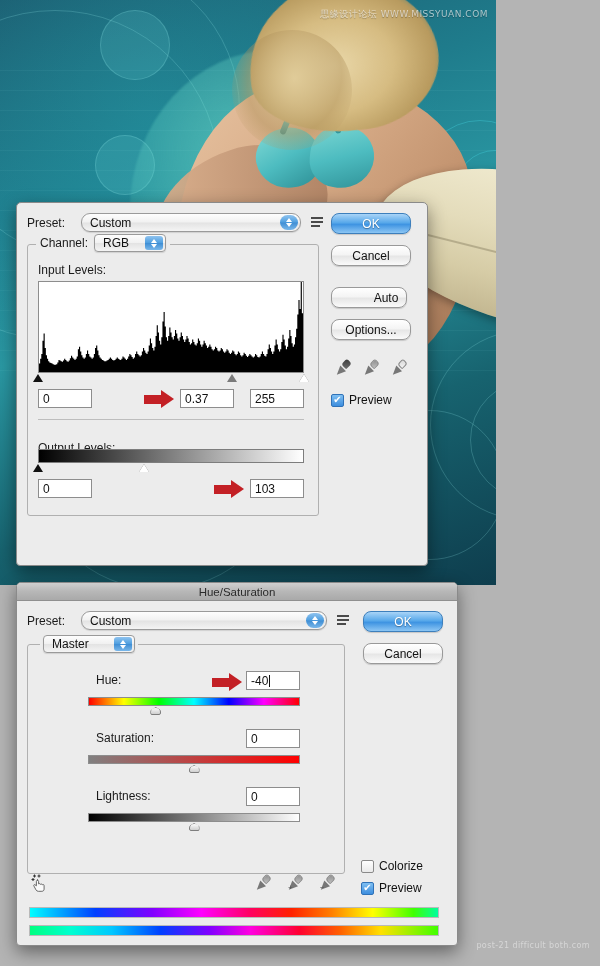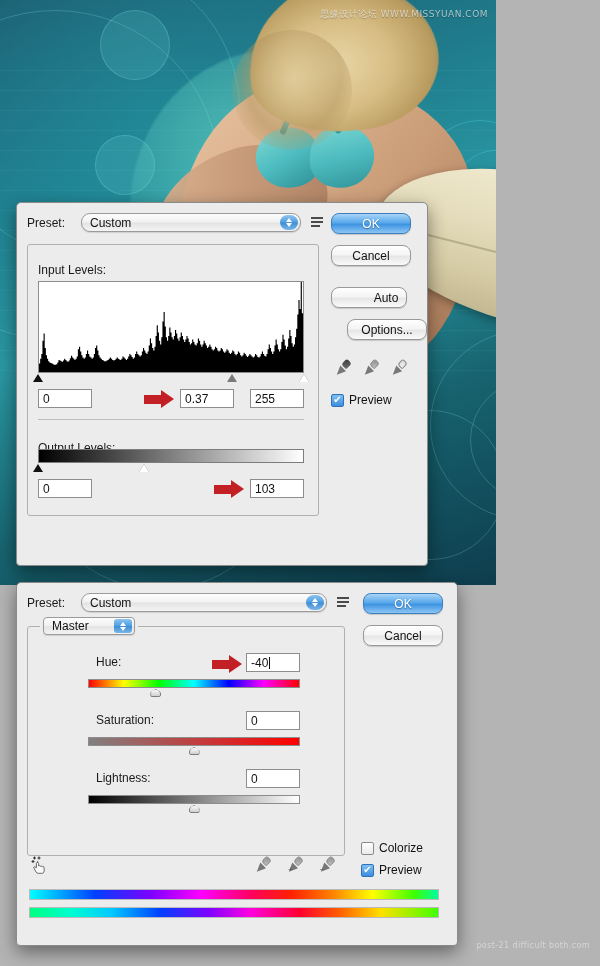--- a/index.html
+++ b/index.html
@@ -365,20 +365,30 @@
       </div>
       <div class="preset-menu-icon" style="margin-left:10px;">
         <i style="top:1px; width:12px;"></i>
           <i style="top:5px; width:12px;"></i>
           <i style="top:9px; width:9px;"></i>
       </div>
     </div>
 
     <div class="groupbox" style="margin-top:12px; width:292px; height:272px; padding:0;">
 
+      <div style="position:absolute; left:8px; top:-11px; background:#ececec; padding:0 4px; display:flex; align-items:center; gap:6px;">
+        <span class="label">Channel:</span>
+        <div class="popup" style="width:72px; height:18px; border-radius:4px;">
+          <span>RGB</span>
+          <span class="arrows" style="border-radius:3px;">
+              <span class="up"></span>
+              <span class="dn"></span>
+            </span>
+        </div>
+      </div>
 
       <div class="label" style="position:absolute; left:10px; top:18px;">Input Levels:</div>
 
       <div id="histogram" style="position:absolute; left:10px; top:36px; width:266px; height:92px;">
         <svg id="hist-svg" width="264" height="90" viewBox="0 0 264 90" preserveAspectRatio="none">
             <path d="M0,90 L0.00,81.60 L1.14,81.60 L1.14,76.80 L2.29,76.80 L2.29,72.00 L3.43,72.00 L3.43,58.80 L4.57,58.80 L4.57,51.60 L5.71,51.60 L5.71,66.00 L6.86,66.00 L6.86,73.20 L8.00,73.20 L8.00,76.80 L9.14,76.80 L9.14,79.20 L10.29,79.20 L10.29,80.40 L11.43,80.40 L11.43,81.00 L12.57,81.00 L12.57,81.60 L13.71,81.60 L13.71,82.20 L14.86,82.20 L14.86,82.80 L16.00,82.80 L16.00,82.80 L17.14,82.80 L17.14,82.20 L18.29,82.20 L18.29,80.40 L19.43,80.40 L19.43,78.00 L20.57,78.00 L20.57,78.60 L21.71,78.60 L21.71,79.20 L22.86,79.20 L22.86,79.80 L24.00,79.80 L24.00,78.60 L25.14,78.60 L25.14,76.80 L26.29,76.80 L26.29,78.00 L27.43,78.00 L27.43,79.20 L28.57,79.20 L28.57,79.80 L29.71,79.80 L29.71,78.60 L30.86,78.60 L30.86,76.20 L32.00,76.20 L32.00,73.80 L33.14,73.80 L33.14,75.60 L34.29,75.60 L34.29,76.80 L35.43,76.80 L35.43,78.00 L36.57,78.00 L36.57,76.80 L37.71,76.80 L37.71,74.40 L38.86,74.40 L38.86,67.20 L40.00,67.20 L40.00,64.80 L41.14,64.80 L41.14,69.60 L42.29,69.60 L42.29,73.20 L43.43,73.20 L43.43,75.60 L44.57,75.60 L44.57,76.80 L45.71,76.80 L45.71,75.60 L46.86,75.60 L46.86,72.00 L48.00,72.00 L48.00,68.40 L49.14,68.40 L49.14,72.00 L50.29,72.00 L50.29,74.40 L51.43,74.40 L51.43,75.60 L52.57,75.60 L52.57,76.80 L53.71,76.80 L53.71,75.60 L54.86,75.60 L54.86,72.00 L56.00,72.00 L56.00,66.00 L57.14,66.00 L57.14,63.60 L58.29,63.60 L58.29,68.40 L59.43,68.40 L59.43,73.20 L60.57,73.20 L60.57,75.60 L61.71,75.60 L61.71,76.80 L62.86,76.80 L62.86,78.00 L64.00,78.00 L64.00,78.60 L65.14,78.60 L65.14,79.20 L66.29,79.20 L66.29,79.20 L67.43,79.20 L67.43,78.60 L68.57,78.60 L68.57,78.00 L69.71,78.00 L69.71,76.80 L70.86,76.80 L70.86,75.60 L72.00,75.60 L72.00,76.80 L73.14,76.80 L73.14,78.00 L74.29,78.00 L74.29,78.60 L75.43,78.60 L75.43,78.00 L76.57,78.00 L76.57,76.80 L77.71,76.80 L77.71,75.60 L78.86,75.60 L78.86,76.80 L80.00,76.80 L80.00,77.40 L81.14,77.40 L81.14,78.00 L82.29,78.00 L82.29,76.80 L83.43,76.80 L83.43,74.40 L84.57,74.40 L84.57,75.60 L85.71,75.60 L85.71,76.80 L86.86,76.80 L86.86,78.00 L88.00,78.00 L88.00,76.80 L89.14,76.80 L89.14,74.40 L90.29,74.40 L90.29,72.00 L91.43,72.00 L91.43,73.20 L92.57,73.20 L92.57,75.00 L93.71,75.00 L93.71,76.80 L94.86,76.80 L94.86,75.60 L96.00,75.60 L96.00,72.00 L97.14,72.00 L97.14,69.60 L98.29,69.60 L98.29,72.00 L99.43,72.00 L99.43,73.20 L100.57,73.20 L100.57,74.40 L101.71,74.40 L101.71,73.20 L102.86,73.20 L102.86,69.60 L104.00,69.60 L104.00,66.00 L105.14,66.00 L105.14,68.40 L106.29,68.40 L106.29,70.80 L107.43,70.80 L107.43,72.00 L108.57,72.00 L108.57,69.60 L109.71,69.60 L109.71,63.60 L110.86,63.60 L110.86,56.40 L112.00,56.40 L112.00,61.20 L113.14,61.20 L113.14,66.00 L114.29,66.00 L114.29,68.40 L115.43,68.40 L115.43,64.80 L116.57,64.80 L116.57,54.00 L117.71,54.00 L117.71,43.20 L118.86,43.20 L118.86,50.40 L120.00,50.40 L120.00,58.80 L121.14,58.80 L121.14,62.40 L122.29,62.40 L122.29,55.20 L123.43,55.20 L123.43,39.60 L124.57,39.60 L124.57,30.00 L125.71,30.00 L125.71,44.40 L126.86,44.40 L126.86,55.20 L128.00,55.20 L128.00,58.80 L129.14,58.80 L129.14,54.00 L130.29,54.00 L130.29,45.60 L131.43,45.60 L131.43,50.40 L132.57,50.40 L132.57,55.20 L133.71,55.20 L133.71,57.60 L134.86,57.60 L134.86,54.00 L136.00,54.00 L136.00,48.00 L137.14,48.00 L137.14,51.60 L138.29,51.60 L138.29,56.40 L139.43,56.40 L139.43,58.80 L140.57,58.80 L140.57,55.20 L141.71,55.20 L141.71,50.40 L142.86,50.40 L142.86,54.00 L144.00,54.00 L144.00,57.60 L145.14,57.60 L145.14,60.00 L146.29,60.00 L146.29,57.60 L147.43,57.60 L147.43,54.00 L148.57,54.00 L148.57,56.40 L149.71,56.40 L149.71,60.00 L150.86,60.00 L150.86,62.40 L152.00,62.40 L152.00,61.20 L153.14,61.20 L153.14,57.60 L154.29,57.60 L154.29,60.00 L155.43,60.00 L155.43,62.40 L156.57,62.40 L156.57,63.60 L157.71,63.60 L157.71,61.20 L158.86,61.20 L158.86,56.40 L160.00,56.40 L160.00,58.80 L161.14,58.80 L161.14,62.40 L162.29,62.40 L162.29,64.80 L163.43,64.80 L163.43,62.40 L164.57,62.40 L164.57,58.80 L165.71,58.80 L165.71,61.20 L166.86,61.20 L166.86,63.60 L168.00,63.60 L168.00,66.00 L169.14,66.00 L169.14,64.80 L170.29,64.80 L170.29,62.40 L171.43,62.40 L171.43,64.80 L172.57,64.80 L172.57,67.20 L173.71,67.20 L173.71,68.40 L174.86,68.40 L174.86,67.20 L176.00,67.20 L176.00,64.80 L177.14,64.80 L177.14,66.00 L178.29,66.00 L178.29,68.40 L179.43,68.40 L179.43,69.60 L180.57,69.60 L180.57,68.40 L181.71,68.40 L181.71,66.00 L182.86,66.00 L182.86,67.20 L184.00,67.20 L184.00,69.60 L185.14,69.60 L185.14,70.80 L186.29,70.80 L186.29,69.60 L187.43,69.60 L187.43,67.20 L188.57,67.20 L188.57,68.40 L189.71,68.40 L189.71,70.80 L190.86,70.80 L190.86,72.00 L192.00,72.00 L192.00,70.80 L193.14,70.80 L193.14,68.40 L194.29,68.40 L194.29,69.60 L195.43,69.60 L195.43,72.00 L196.57,72.00 L196.57,73.20 L197.71,73.20 L197.71,72.00 L198.86,72.00 L198.86,69.60 L200.00,69.60 L200.00,70.80 L201.14,70.80 L201.14,73.20 L202.29,73.20 L202.29,74.40 L203.43,74.40 L203.43,73.20 L204.57,73.20 L204.57,70.80 L205.71,70.80 L205.71,72.00 L206.86,72.00 L206.86,73.80 L208.00,73.80 L208.00,75.00 L209.14,75.00 L209.14,73.80 L210.29,73.80 L210.29,72.00 L211.43,72.00 L211.43,73.20 L212.57,73.20 L212.57,74.40 L213.71,74.40 L213.71,75.60 L214.86,75.60 L214.86,74.40 L216.00,74.40 L216.00,72.00 L217.14,72.00 L217.14,73.20 L218.29,73.20 L218.29,75.00 L219.43,75.00 L219.43,75.60 L220.57,75.60 L220.57,74.40 L221.71,74.40 L221.71,72.00 L222.86,72.00 L222.86,69.60 L224.00,69.60 L224.00,72.00 L225.14,72.00 L225.14,73.80 L226.29,73.80 L226.29,74.40 L227.43,74.40 L227.43,72.00 L228.57,72.00 L228.57,67.20 L229.71,67.20 L229.71,62.40 L230.86,62.40 L230.86,66.00 L232.00,66.00 L232.00,69.60 L233.14,69.60 L233.14,72.00 L234.29,72.00 L234.29,69.60 L235.43,69.60 L235.43,63.60 L236.57,63.60 L236.57,57.60 L237.71,57.60 L237.71,62.40 L238.86,62.40 L238.86,67.20 L240.00,67.20 L240.00,69.60 L241.14,69.60 L241.14,67.20 L242.29,67.20 L242.29,60.00 L243.43,60.00 L243.43,52.80 L244.57,52.80 L244.57,57.60 L245.71,57.60 L245.71,63.60 L246.86,63.60 L246.86,67.20 L248.00,67.20 L248.00,64.80 L249.14,64.80 L249.14,56.40 L250.29,56.40 L250.29,48.00 L251.43,48.00 L251.43,54.00 L252.57,54.00 L252.57,61.20 L253.71,61.20 L253.71,64.80 L254.86,64.80 L254.86,62.40 L256.00,62.40 L256.00,55.20 L257.14,55.20 L257.14,46.80 L258.29,46.80 L258.29,32.40 L259.43,32.40 L259.43,18.00 L260.57,18.00 L260.57,27.00 L261.71,27.00 L261.71,0.00 L262.86,0.00 L262.86,31.20 L264.00,31.20 L264,90 Z" fill="#000"></path>
           </svg>
       </div>
 
       <div style="position:absolute; left:10px; top:129px; width:266px; height:10px;">
@@ -411,21 +421,21 @@
         <div class="shaft"></div>
           <div class="head"></div>
       </div>
       <div class="field" style="position:absolute; left:222px; top:234px; width:54px;">103</div>
     </div>
 
     <div style="position:absolute; left:314px; top:10px; width:88px;">
       <div class="btn primary" style="width:80px;">OK</div>
       <div class="btn" style="width:80px; margin-top:11px;">Cancel</div>
       <div class="btn" style="width:68px; margin-top:21px;padding-left:34px;">Auto</div>
-      <div class="btn" style="width:80px; margin-top:11px;margin-left:16px;">Options...</div>
+      <div class="btn" style="width:80px; margin-top:11px;">Options...</div>
 
       <div style="display:flex; gap:12px; margin-top:20px; margin-left:4px;">
         <div class="dropper">
             <span class="bulb"></span>
             <span class="tip"></span>
           </div>
         <div class="dropper grey">
             <span class="bulb"></span>
             <span class="tip"></span>
           </div>
@@ -439,20 +449,23 @@
         <span class="cbbox checked"></span>
         <span>Preview</span>
       </div>
     </div>
 
   </div>
 </div>
 
 <div class="dialog" id="huesat" style="left:16px; top:582px; width:442px; height:364px;">
 
+  <div class="titlebar">
+    <span>Hue/Saturation</span>
+  </div>
 
   <div class="dlg-body">
 
     <div class="row" style="margin-top:2px;">
       <span class="label" style="width:54px;">Preset:</span>
       <div class="popup" style="width:246px;">
         <span>Custom</span>
         <span class="arrows">
             <span class="up"></span>
             <span class="dn"></span>

